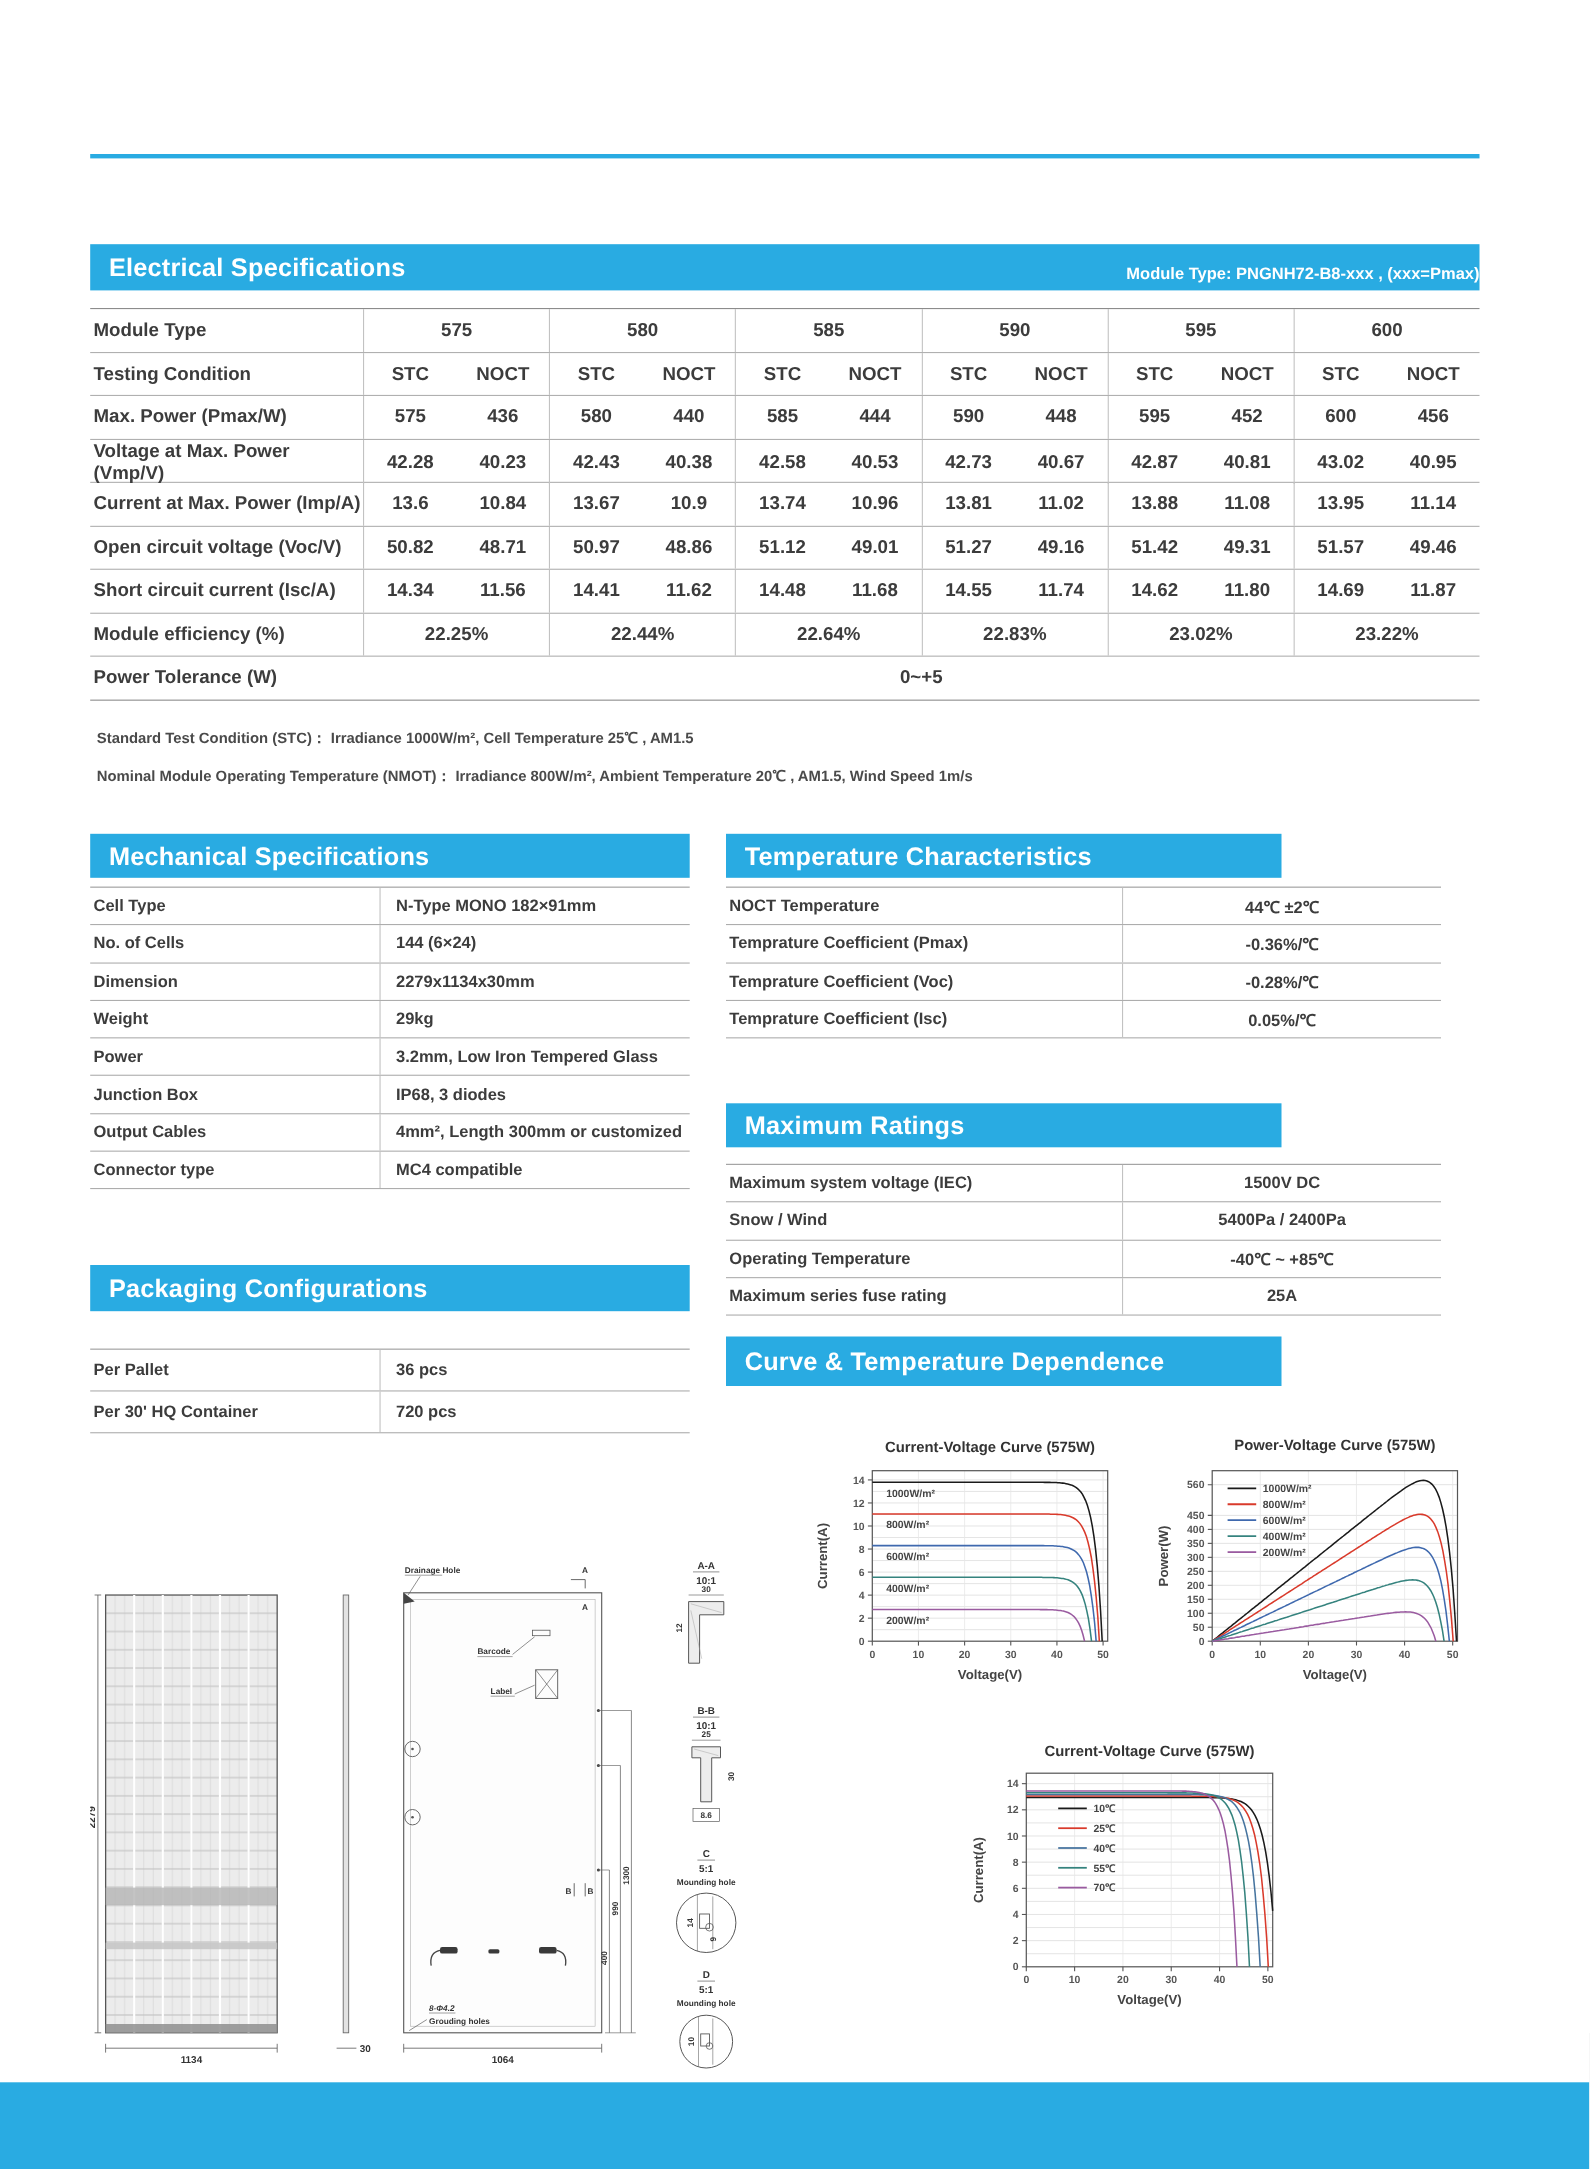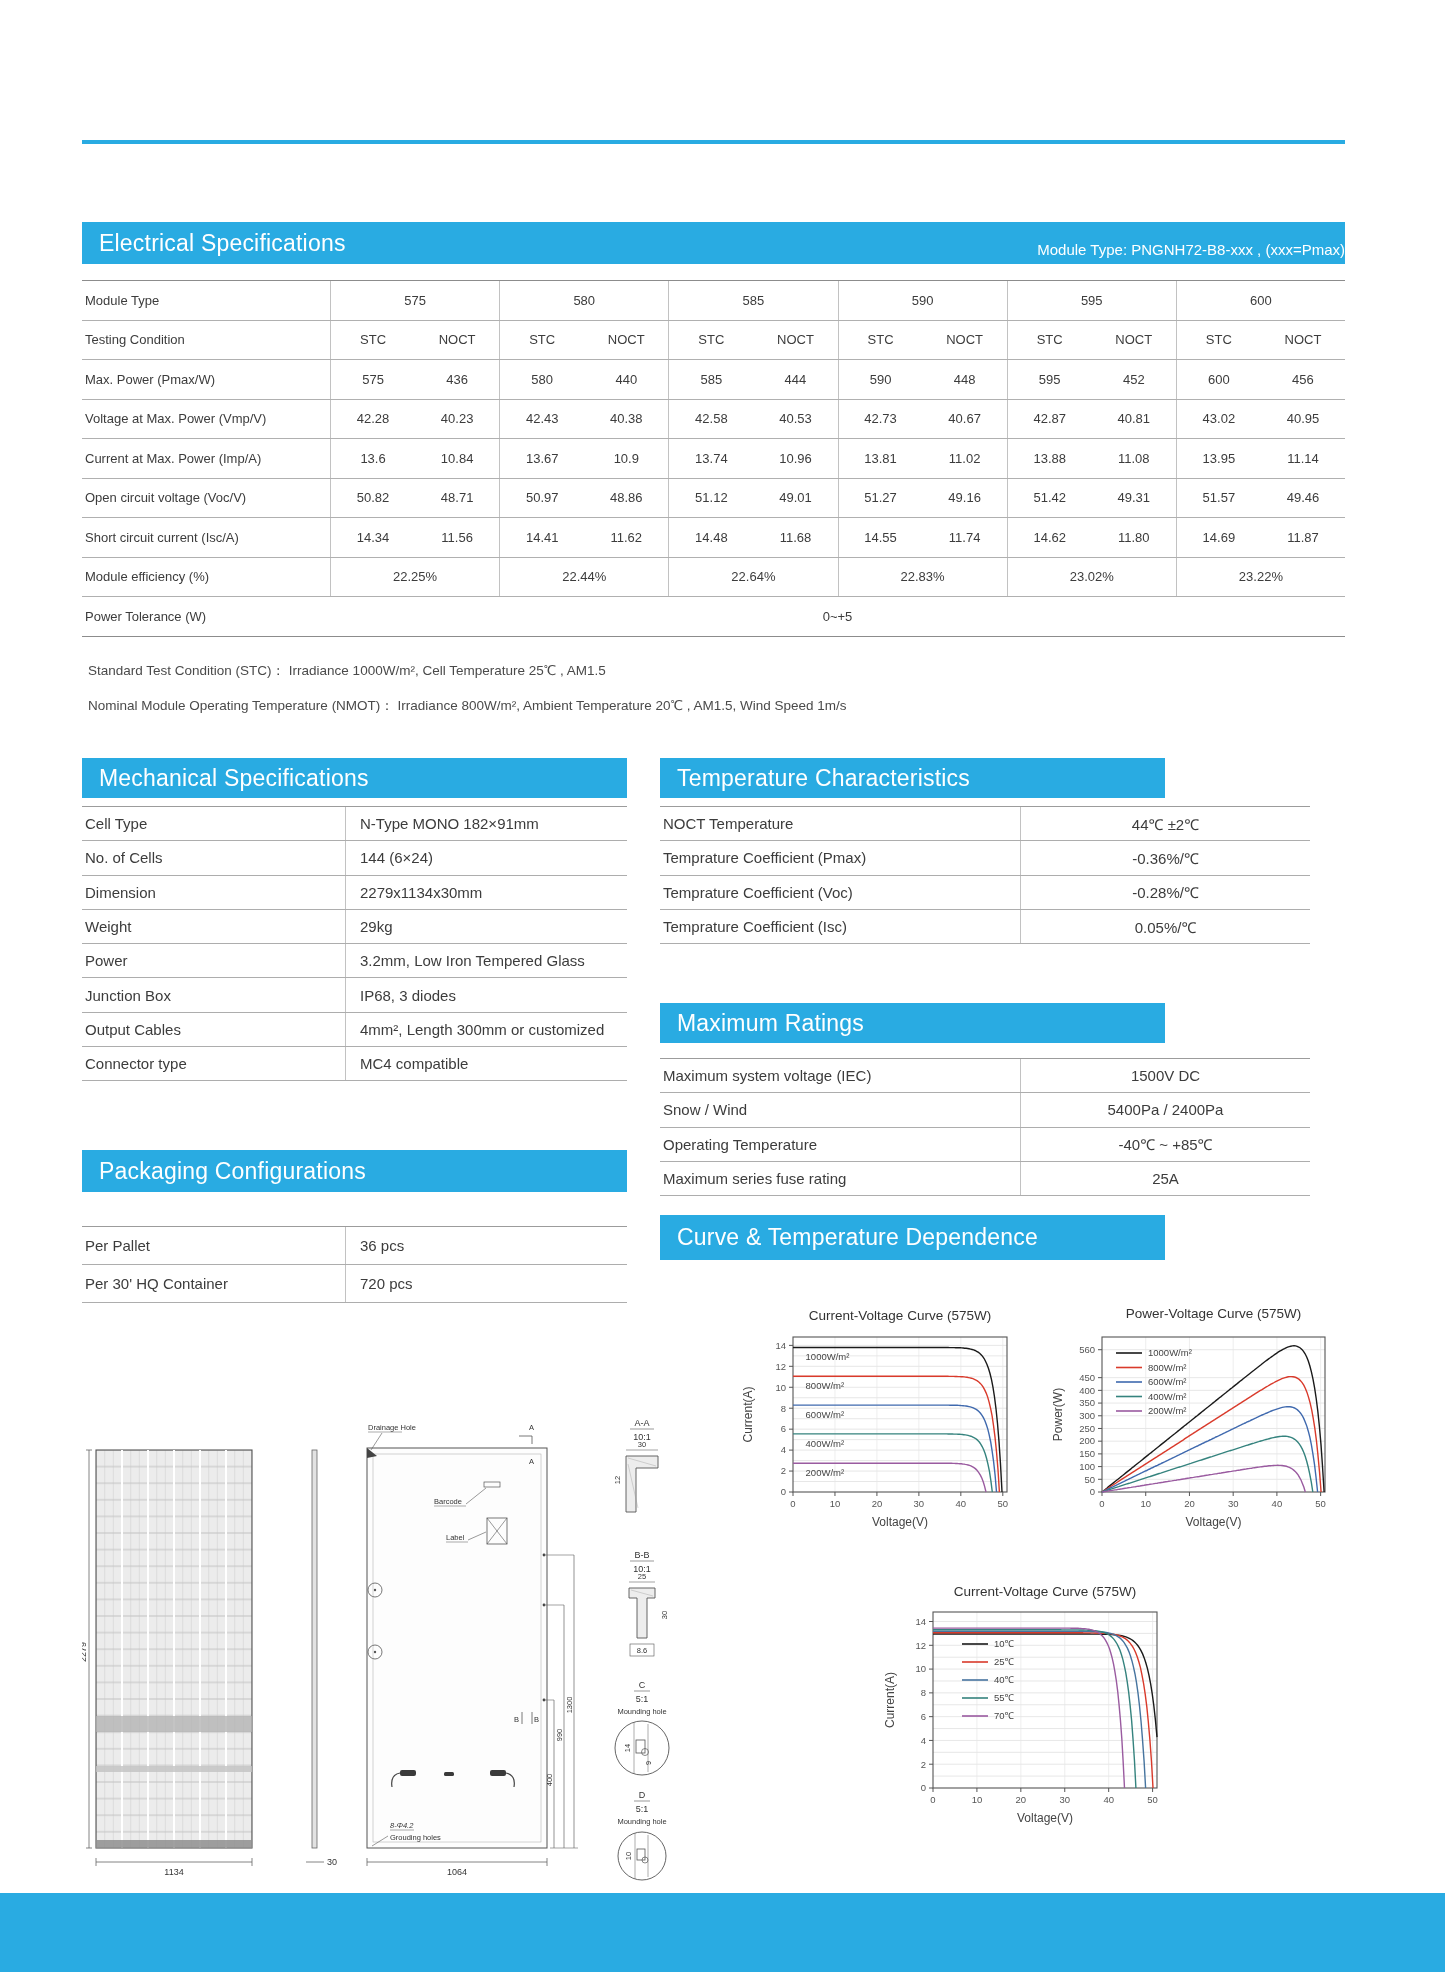--- a/index.html
+++ b/index.html
@@ -1,25 +1,25 @@
 <!DOCTYPE html>
 <html><head>
 <meta charset="utf-8">
 <style>
   html,body{margin:0;padding:0;background:#f2f2f2;}
   .page{position:relative;width:1445px;height:1972px;background:#ffffff;margin:0 auto;
-        font-family:"Liberation Sans", sans-serif;color:#3c3c3c;overflow:hidden;}
+        font-family:"Liberation Sans", sans-serif;color:#3c3c3c;overflow:hidden;font-weight:bold;}
   .abs{position:absolute;}
   .topline{position:absolute;left:82px;top:140px;width:1263px;height:4px;background:#29ABE2;}
   .bar{position:absolute;background:#29ABE2;color:#fff;display:flex;align-items:center;}
   .bar .t{font-size:23px;padding-left:17px;letter-spacing:0.2px;}
   .bar .note{margin-left:auto;font-size:15px;align-self:flex-end;padding-bottom:6px;}
 
   
-  .etable{position:absolute;left:82px;top:280px;width:1263px;font-size:13px;
+  .etable{position:absolute;left:82px;top:280px;width:1263px;font-size:17px;
           border-top:1.2px solid #8c8c8c;}
   .erow{display:grid;grid-template-columns:248px repeat(6,1fr);height:38.5px;border-bottom:1px solid #b0b0b0;}
   .erow.tol{grid-template-columns:248px 1fr;border-bottom:1.2px solid #8c8c8c;}
   .elabel{display:flex;align-items:center;padding-left:3px;}
   .ecell{display:grid;grid-template-columns:1fr 1fr;align-items:center;text-align:center;border-left:1px solid #c2c2c2;height:100%;}
   .ecell.single{display:flex;justify-content:center;}
   .tolval{display:flex;align-items:center;justify-content:center;height:100%;}
   .fnote{position:absolute;left:88px;font-size:13.5px;color:#4a4a4a;}
 
   

